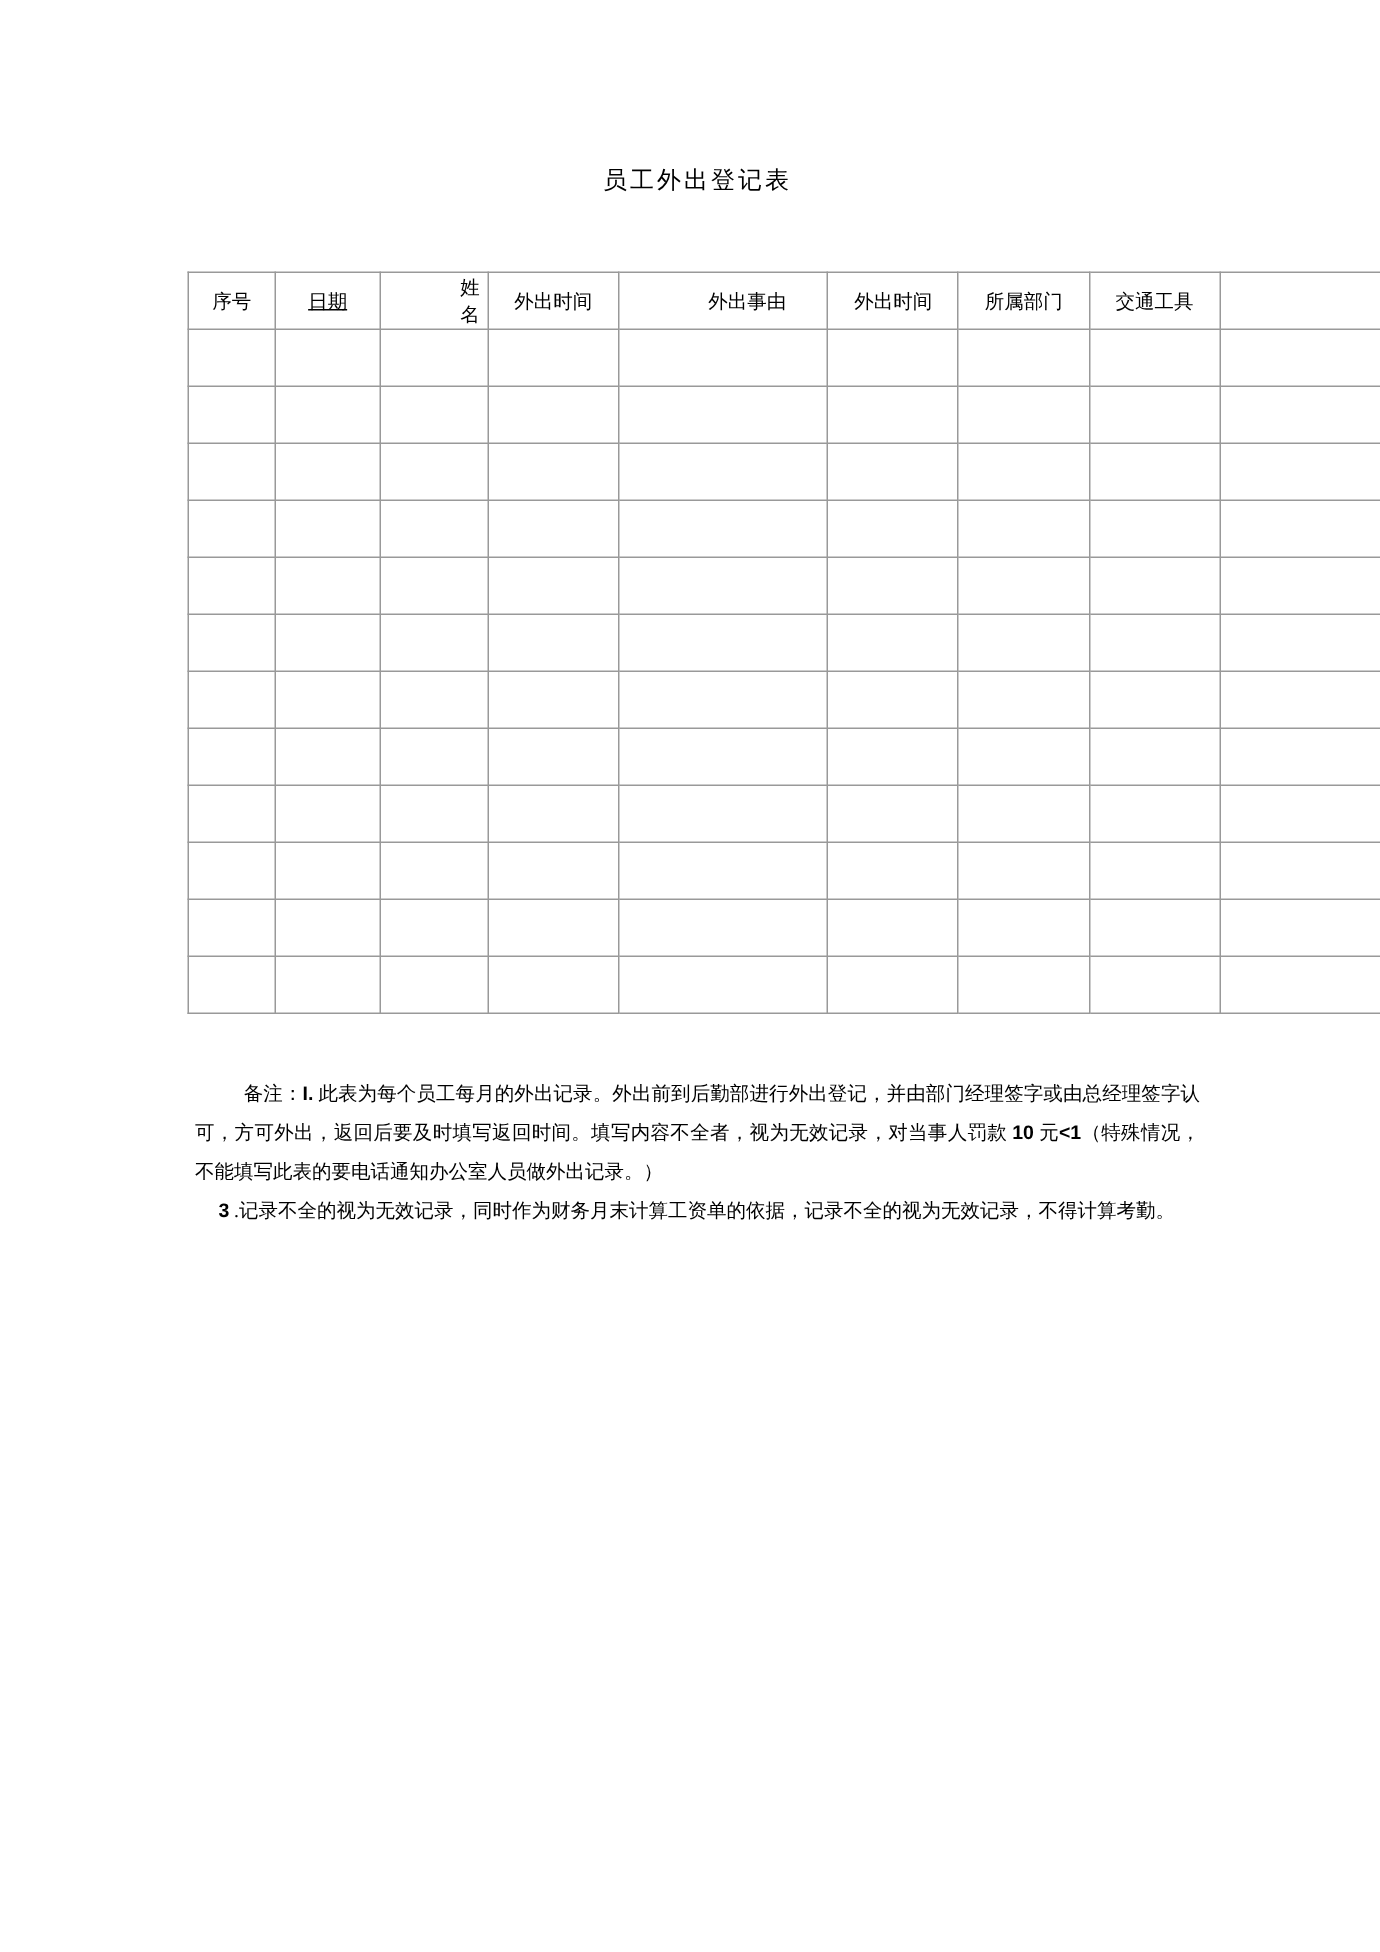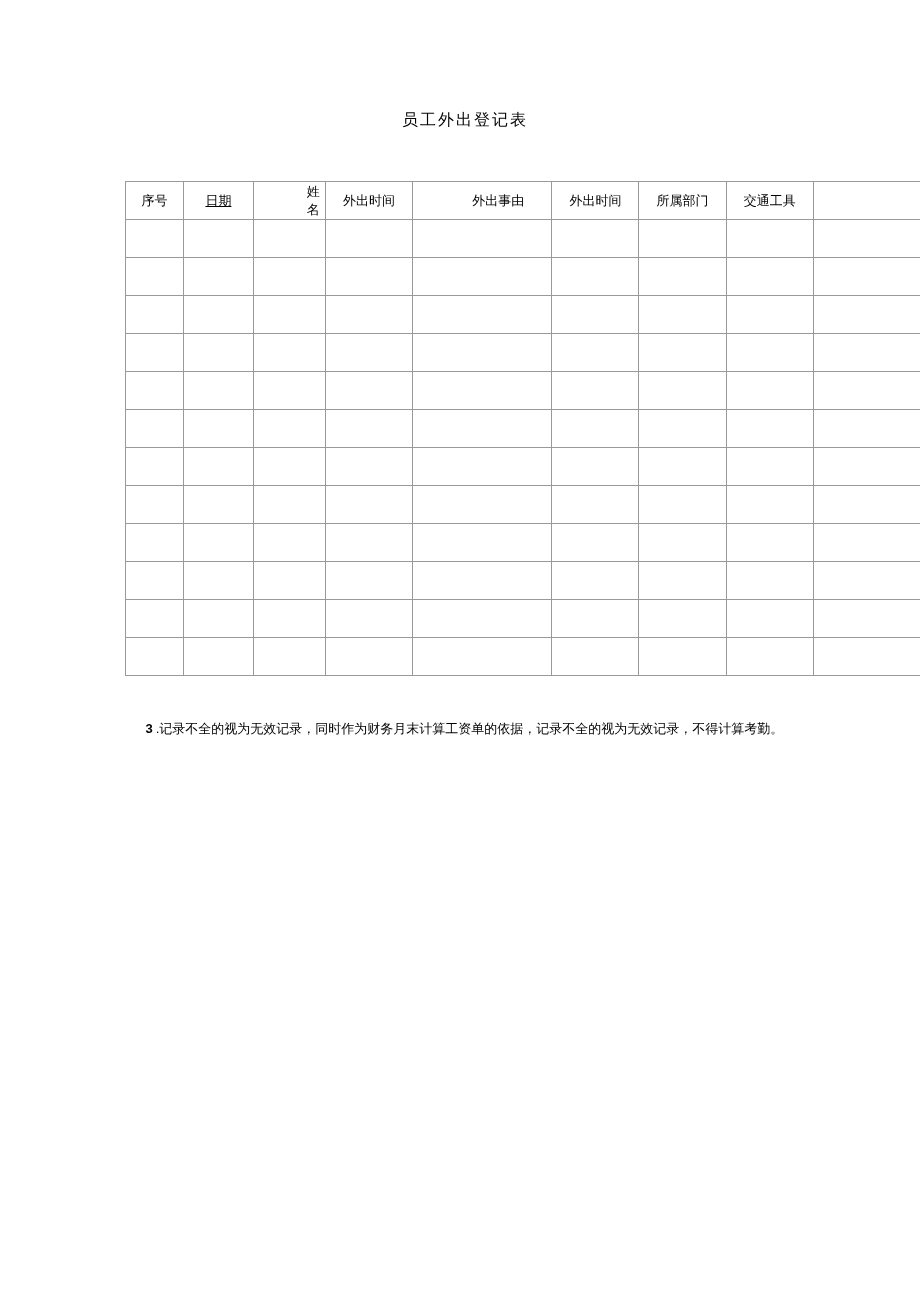--- a/index.html
+++ b/index.html
@@ -236,17 +236,20 @@
           <td></td>
           <td></td>
           <td></td>
           <td></td>
         </tr>
       </tbody>
   </table>
 
 
   <div class="notes">
+    <p class="indent-start">
+      <span>备注：</span><span class="bold">I.</span><span> 此表为每个员工每月的外出记录。外出前到后勤部进行外出登记，并由部门经理签字或由总经理签字认可，方可外出，返回后要及时填写返回时间。填写内容不全者，视为无效记录，对当事人罚款 </span><span class="bold">10</span><span> 元</span><span class="bold">&lt;1</span><span>（特殊情况，不能填写此表的要电话通知办公室人员做外出记录。）</span>
+    </p>
     <p class="num-line">
       <span class="bold">3</span><span> .记录不全的视为无效记录，同时作为财务月末计算工资单的依据，记录不全的视为无效记录，不得计算考勤。</span>
     </p>
   </div>
 </div>
 
 </body></html>

